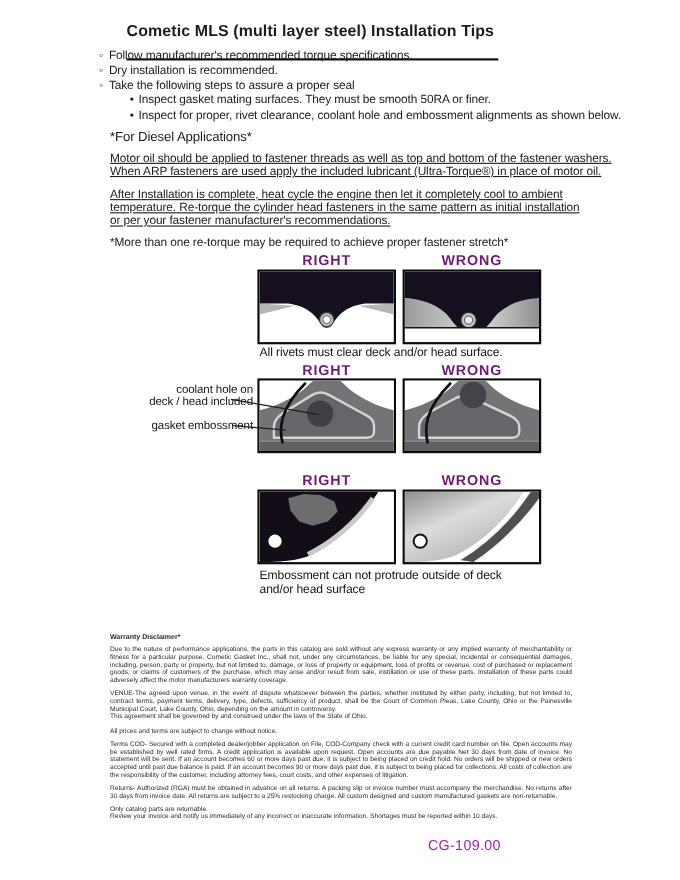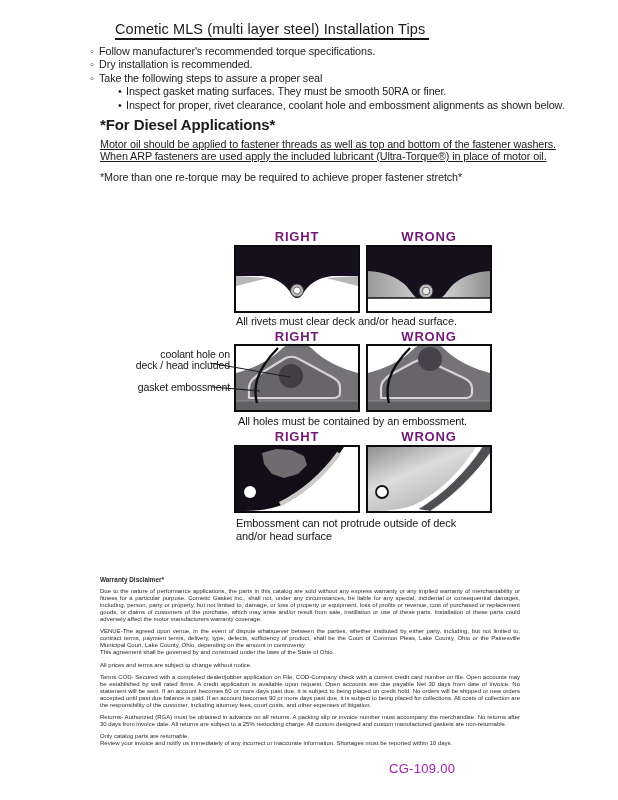--- a/index.html
+++ b/index.html
@@ -1,33 +1,33 @@
 <!DOCTYPE html>
 <html><head>
 <meta charset="utf-8">
 <style>
   html,body{margin:0;padding:0;background:#fff;}
   .page{position:relative;width:618px;height:800px;background:#ffffff;overflow:hidden;
         font-family:"Liberation Sans","DejaVu Sans",sans-serif;color:#1c1c1c;}
 
   
   .title-wrap{position:absolute;left:100px;top:20px;width:470px;}
-  .title{display:inline-block;margin-left:15px;font-size:14.5px;font-weight:normal;
-         letter-spacing:0.1px;border-bottom:2px solid #141414;padding:0 4px 1px 0;}
+  .title{display:inline-block;margin-left:15px;font-size:14.5px;font-weight:bold;
+         letter-spacing:0.1px;border-bottom:2px solid #141414;padding:0 4px 16px 0;}
   .bullets{position:absolute;left:90px;top:45px;width:480px;font-size:10.8px;
            line-height:13.4px;letter-spacing:-0.1px;}
   .b-row{display:flex;}
   .b-marker{width:9px;flex:none;}
   .b-row.sub{margin-left:28px;}
   .b-row.sub .b-marker{width:8px;}
 
   
   .diesel{position:absolute;left:100px;top:118px;width:458px;font-size:10.8px;
           line-height:12.3px;letter-spacing:-0.1px;}
-  .diesel-h{font-size:15px;font-weight:bold;margin:0 0 7px 0;line-height:13px;}
+  .diesel-h{font-size:12px;font-weight:normal;margin:0 0 7px 0;line-height:13px;}
   .para{white-space:pre-line;margin:0 0 8px 0;text-decoration:underline;}
   .note{margin-top:6px;}
 
   
   .dlabel{position:absolute;width:126px;text-align:center;font-size:13px;
           font-weight:bold;letter-spacing:0.8px;color:#701a75;}
   .dbox{position:absolute;width:122px;height:64px;border:2px solid #0b0b0b;background:#fff;}
   .dbox svg{display:block;}
   .dcaption{position:absolute;font-size:11px;letter-spacing:-0.1px;line-height:12.5px;
             white-space:pre-line;color:#161616;}
@@ -73,20 +73,23 @@
     <div class="b-row sub">
       <span class="b-marker">•</span>
       <span>Inspect for proper, rivet clearance, coolant hole and embossment alignments as shown below.</span>
     </div>
   </div>
 
   <div class="diesel">
     <div class="diesel-h">*For Diesel Applications*</div>
     <div class="para">Motor oil should be applied to fastener threads as well as top and bottom of the fastener washers.
 When ARP fasteners are used apply the included lubricant (Ultra-Torque®) in place of motor oil.</div>
+    <div class="para">After Installation is complete, heat cycle the engine then let it completely cool to ambient
+temperature. Re-torque the cylinder head fasteners in the same pattern as initial installation
+or per your fastener manufacturer's recommendations.</div>
     <div class="note">*More than one re-torque may be required to achieve proper fastener stretch*</div>
   </div>
 
   <div class="dlabel" style="left:234px;top:229px">RIGHT</div>
   <div class="dlabel" style="left:366px;top:229px">WRONG</div>
 
   <div class="dbox" style="left:234px;top:245px">
     <svg width="122" height="64" viewBox="0 0 122 64">
       <polygon points="0,29 32,31 0,39" fill="#b6b6b6"></polygon>
       <polygon points="122,29 90,31 122,39" fill="#b6b6b6"></polygon>
@@ -143,21 +146,20 @@
     <svg width="122" height="64" viewBox="0 0 122 64">
       <rect width="122" height="64" fill="#ffffff"></rect>
       <path d="M0,64 V27 C16,23 30,16 40,8 C45,4 48,0 50,0 H72 C74,0 77,4 82,8 C92,16 106,23 122,27 V64 Z" fill="#757377"></path>
       <rect x="0" y="55" width="122" height="9" fill="#616063"></rect>
       <line x1="0" y1="55" x2="122" y2="55" stroke="#8f8d92" stroke-width="1"></line>
       <path d="M13,52 V42 C13,37 16,33 22,29 L46,16 C52,13 58,14 64,17 L96,32 C102,35 104,38 104,42 V47 C104,50 101,52 97,52 Z" fill="#67656a" stroke="#d6d4d2" stroke-width="2.2" stroke-linejoin="round"></path>
       <path d="M42,2 C32,12 24,24 21,34 C19,42 19,50 21,57" fill="none" stroke="#0d0d0d" stroke-width="2.4"></path>
       <circle cx="62" cy="13" r="12" fill="#45424a"></circle>
     </svg>
   </div>
-  <div class="dcaption" style="left:238px;top:415px">All holes must be contained by an embossment.</div>
 
   <div class="dlabel" style="left:234px;top:429px">RIGHT</div>
   <div class="dlabel" style="left:366px;top:429px">WRONG</div>
 
   <div class="dbox" style="left:234px;top:445px">
     <svg width="122" height="64" viewBox="0 0 122 64">
       <rect width="122" height="64" fill="#ffffff"></rect>
       <path d="M0,0 H108 C94,22 74,44 46,58 C30,64 12,64 0,64 Z" fill="#120d16"></path>
       <path d="M103,6 C90,24 70,44 44,57" fill="none" stroke="#cbcbc9" stroke-width="4.5"></path>
       <path d="M26,6 L40,2 L55,3 L68,9 L71,18 L62,27 L48,31 L36,27 L28,17 Z" fill="#6e6c6f"></path>

